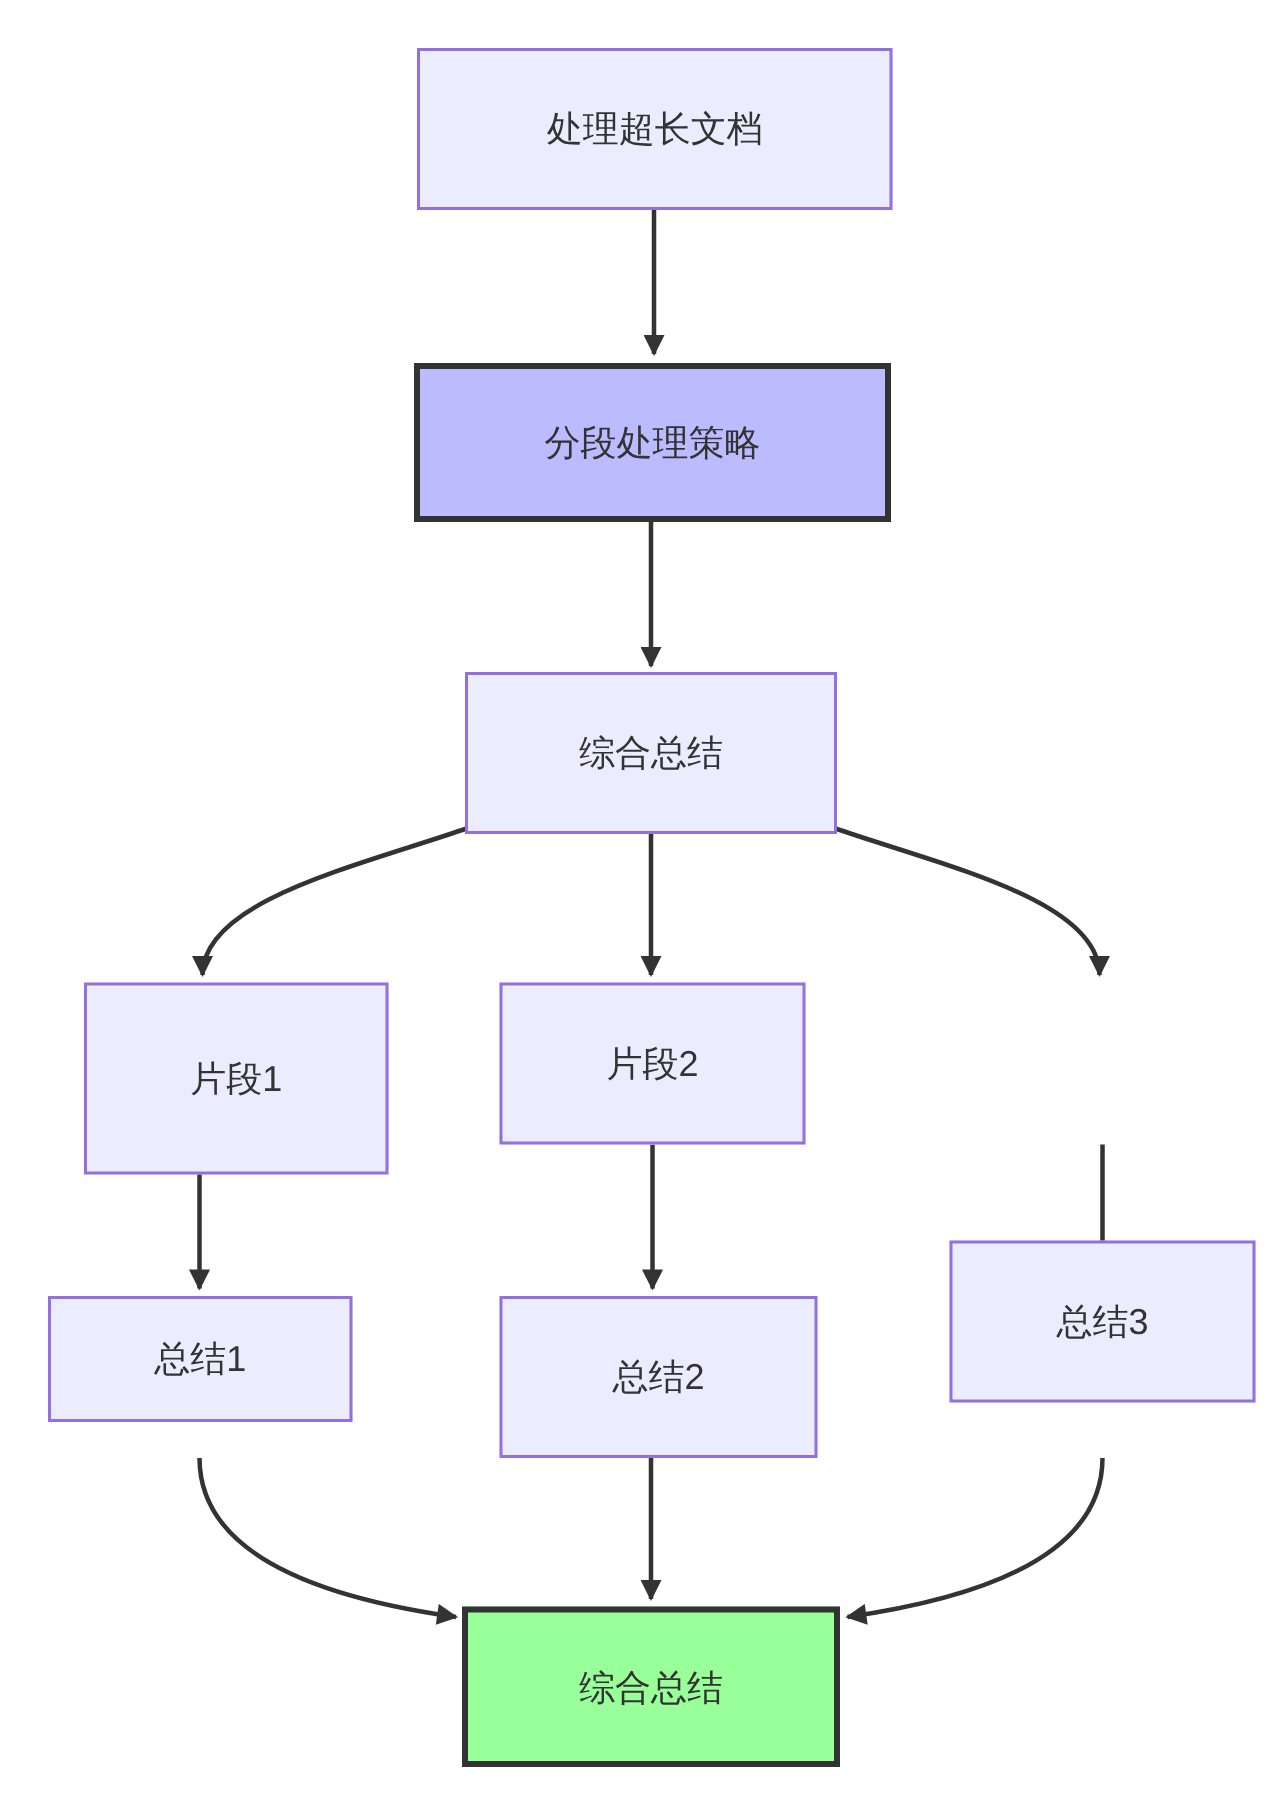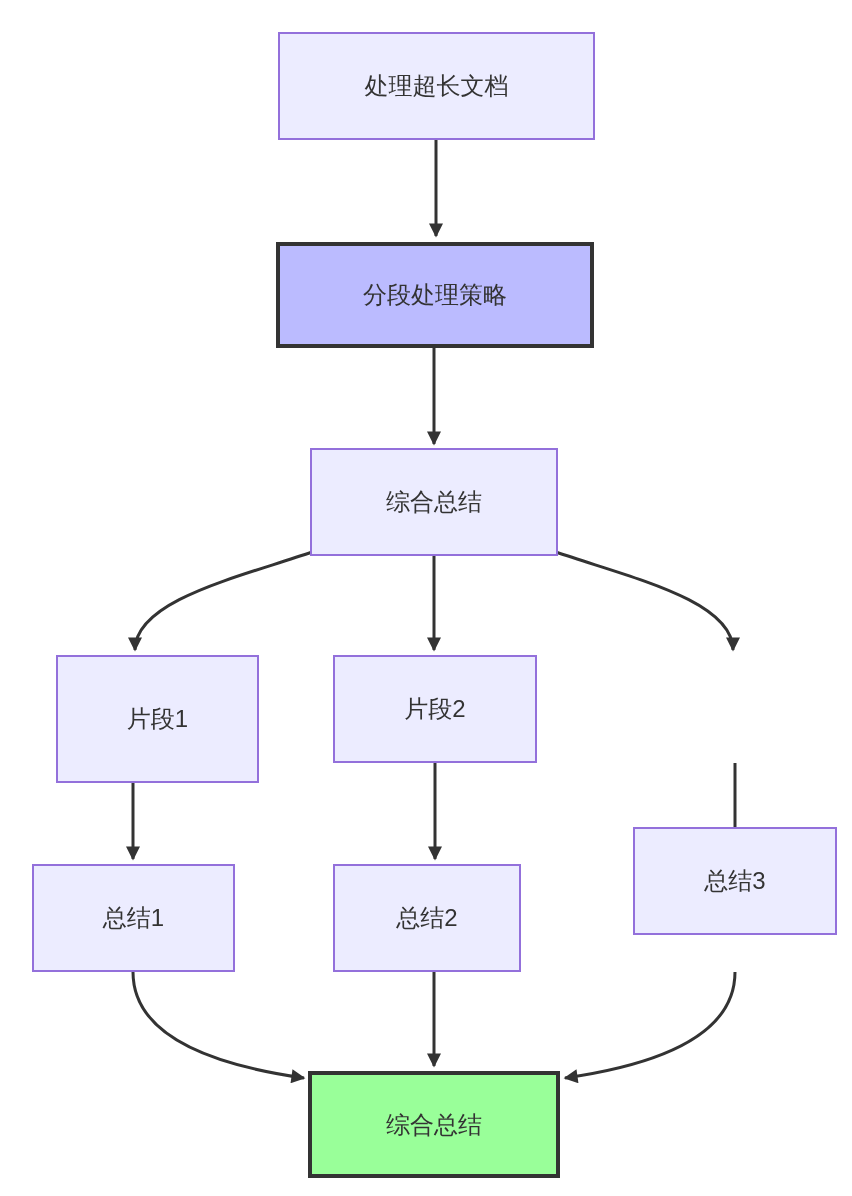--- a/index.html
+++ b/index.html
@@ -93,25 +93,25 @@
 
   <div class="node default" style="left:32px; top:655px; width:203px; height:128px;margin-left:24px;">
     <span class="node-label">片段1</span>
   </div>
 
   <div class="node default" style="left:333px; top:655px; width:204px; height:108px;">
     <span class="node-label">片段2</span>
   </div>
 
 
-  <div class="node default" style="left:32px; top:864px; width:203px; height:108px;">
+  <div class="node default" style="left:32px; top:864px; width:203px; height:84px;">
     <span class="node-label">总结1</span>
   </div>
 
-  <div class="node default" style="left:333px; top:864px; width:188px; height:108px;">
+  <div class="node default" style="left:333px; top:864px; width:212px; height:108px;">
     <span class="node-label">总结2</span>
   </div>
 
   <div class="node default" style="left:633px; top:827px; width:204px; height:108px;">
     <span class="node-label">总结3</span>
   </div>
 
   <div class="node result" style="left:308px; top:1071px; width:252px; height:107px;">
     <span class="node-label">综合总结</span>
   </div>

